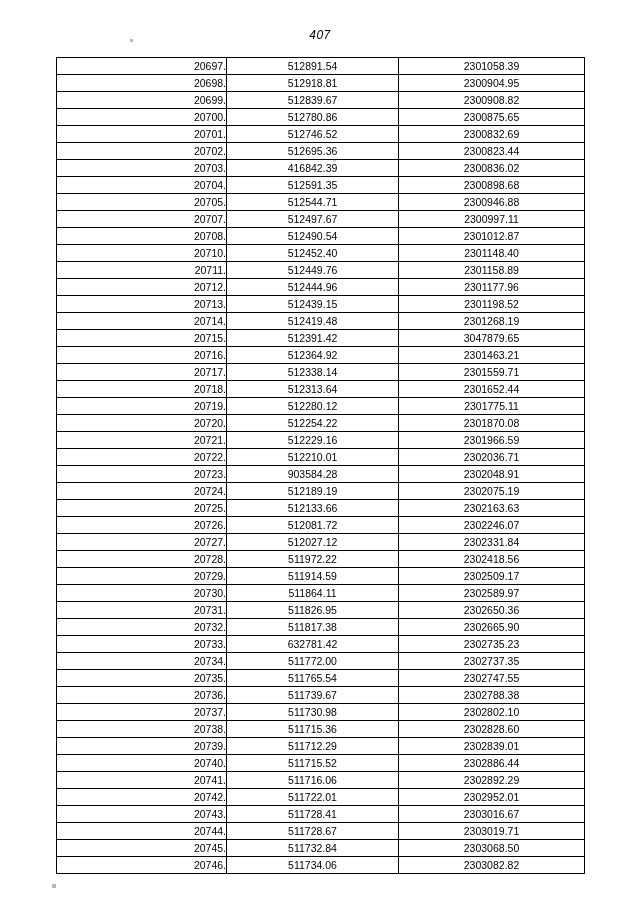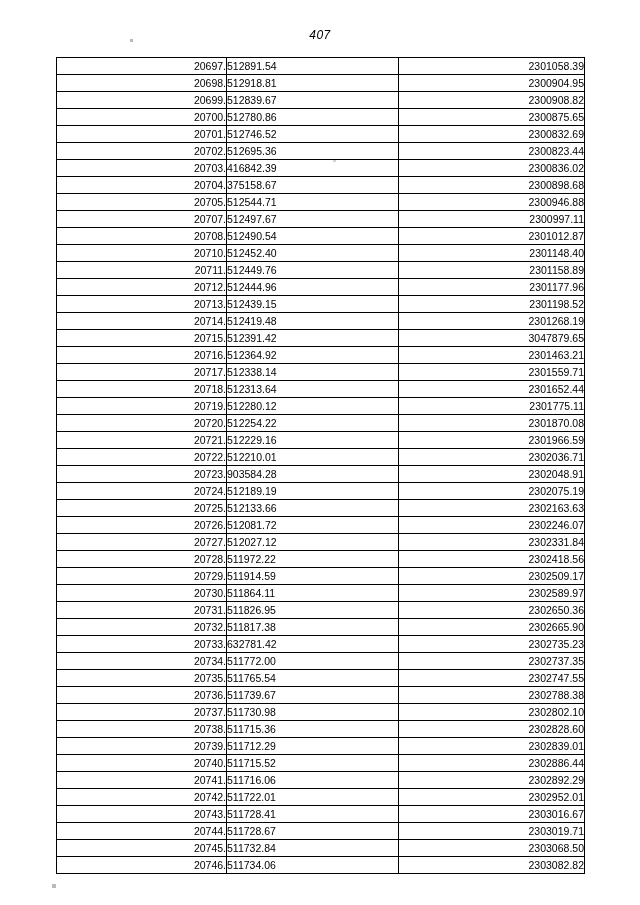--- a/index.html
+++ b/index.html
@@ -53,28 +53,28 @@
     white-space: nowrap;
   }
   td.c-index {
     width: 170px;
     text-align: right;
     padding-right: 58px;
     box-sizing: border-box;
   }
   td.c-val1 {
     width: 172px;
-    text-align: left;
+    text-align: center;
     padding-left: 6px;
     box-sizing: border-box;
     margin-left: 9px;
   }
   td.c-val2 {
     width: 186px;
-    text-align: right;
+    text-align: center;
     padding-left: 9px;
     box-sizing: border-box;
   }
   .speck {
     position: absolute;
     background: #b9b9b9;
   }
   .speck.s1 { left: 130px; top: 39px; width: 3px; height: 3px; }
   .speck.s2 { left: 52px; top: 884px; width: 4px; height: 4px; }
   .speck.s3 { left: 333px; top: 160px; width: 3px; height: 2px; opacity: .6; }
@@ -123,21 +123,21 @@
             <td class="c-val1">512695.36</td>
             <td class="c-val2">2300823.44</td>
           </tr>
           <tr>
             <td class="c-index">20703.</td>
             <td class="c-val1">416842.39</td>
             <td class="c-val2">2300836.02</td>
           </tr>
           <tr>
             <td class="c-index">20704.</td>
-            <td class="c-val1">375158.67</td>
+            <td class="c-val1">512591.35</td>
             <td class="c-val2">2300898.68</td>
           </tr>
           <tr>
             <td class="c-index">20705.</td>
             <td class="c-val1">512544.71</td>
             <td class="c-val2">2300946.88</td>
           </tr>
           <tr>
             <td class="c-index">20707.</td>
             <td class="c-val1">512497.67</td>

